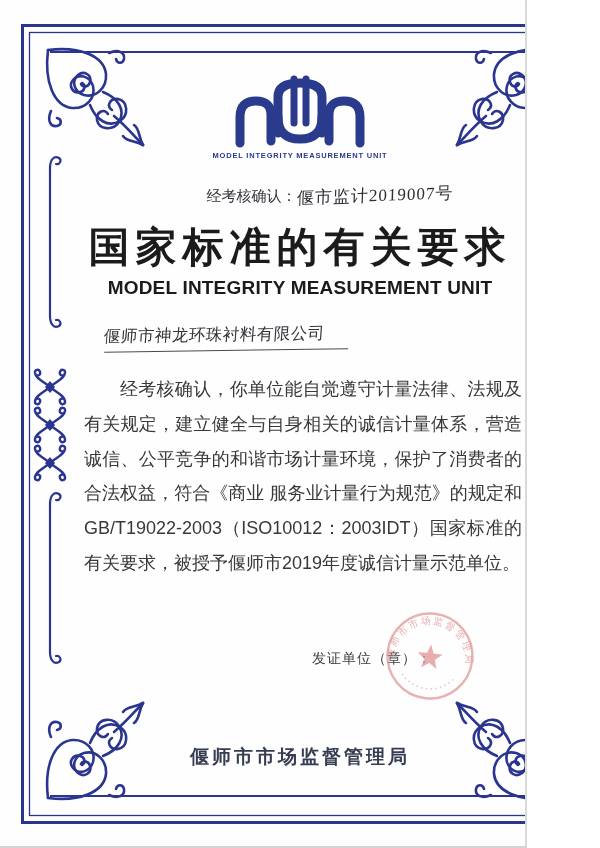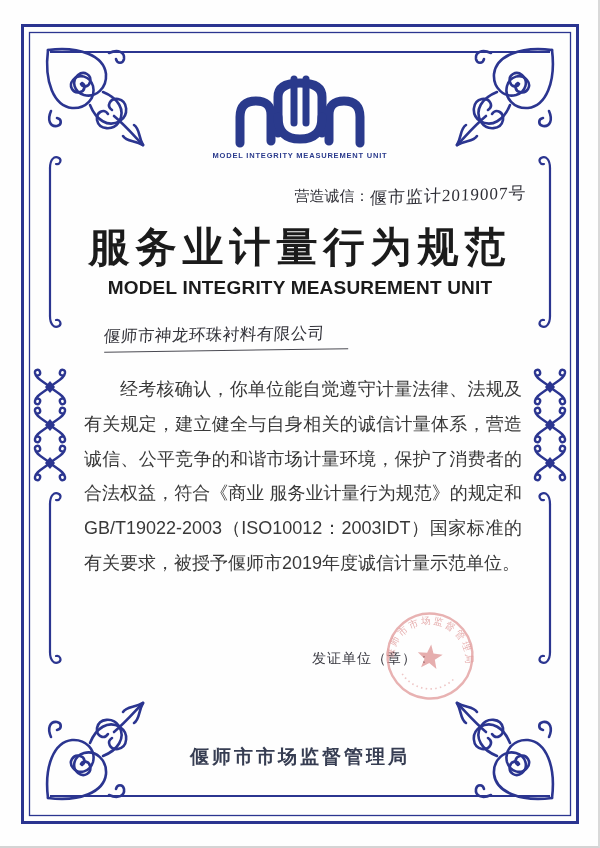--- a/index.html
+++ b/index.html
@@ -2,21 +2,21 @@
 <html style="--c-border: #2b3590; --c-emblem: #2a3a8c; --c-seal: #dd8f8f; --c-title: #1b1b1b; --c-body: #383838;"><head>
 <meta charset="utf-8">
 <style>
   :root{
     --c-border:#2b3590; --c-emblem:#2a3a8c; --c-seal:#dd8f8f;
     --c-title:#1b1b1b; --c-body:#383838; --c-ink:#33333a; --c-footer:#363d52;
   }
   html,body{margin:0;padding:0;}
   body{background:#ffffff;font-family:"Liberation Sans","DejaVu Sans",sans-serif;}
   .page{
-    position:relative;width:600px;height:848px;background:#fefefe;overflow:hidden;
+    position:relative;width:527px;height:848px;background:#fefefe;overflow:hidden;
     border-right:2px solid #d9d9d9;border-bottom:2px solid #d4d4d4;box-sizing:border-box;
   }
   .border-svg{position:absolute;left:0;top:0;color:var(--c-border);}
   .abs{position:absolute;}
   .emblem{left:225px;top:70px;color:var(--c-emblem);}
   .emblem-caption{
     left:0;top:151px;width:600px;text-align:center;color:var(--c-emblem);
     font-size:7.5px;font-weight:bold;letter-spacing:.8px;
   }
   .cert-no{
@@ -117,24 +117,24 @@
       <path d="M53,46 Q53,68 75,68 Q97,68 97,46"></path>
     </g>
     <g stroke="currentColor" stroke-width="7" stroke-linecap="round">
       <path d="M69,8 L69,52"></path>
       <path d="M81,8 L81,52"></path>
     </g>
   </svg>
   <div class="abs emblem-caption">MODEL INTEGRITY MEASUREMENT UNIT</div>
 
   <div class="abs cert-no">
-    <span>营造诚信：</span><span class="hand">偃市监计2019007号</span>
+    <span>经考核确认：</span><span class="hand">偃市监计2019007号</span>
   </div>
 
-  <div class="abs title-cn">服务业计量行为规范</div>
+  <div class="abs title-cn">国家标准的有关要求</div>
   <div class="abs title-en">MODEL INTEGRITY MEASUREMENT UNIT</div>
 
   <div class="abs awardee">
     <span class="hand">偃师市神龙环珠衬料有限公司</span>
   </div>
 
   <div class="abs body-text">经考核确认，你单位能自觉遵守计量法律、法规及有关规定，建立健全与自身相关的诚信计量体系，营造诚信、公平竞争的和谐市场计量环境，保护了消费者的合法权益，符合《商业 服务业计量行为规范》的规定和GB/T19022-2003（ISO10012：2003IDT）国家标准的有关要求，被授予偃师市2019年度诚信计量示范单位。</div>
 
   <div class="abs issuer">发证单位（章）：</div>
 

